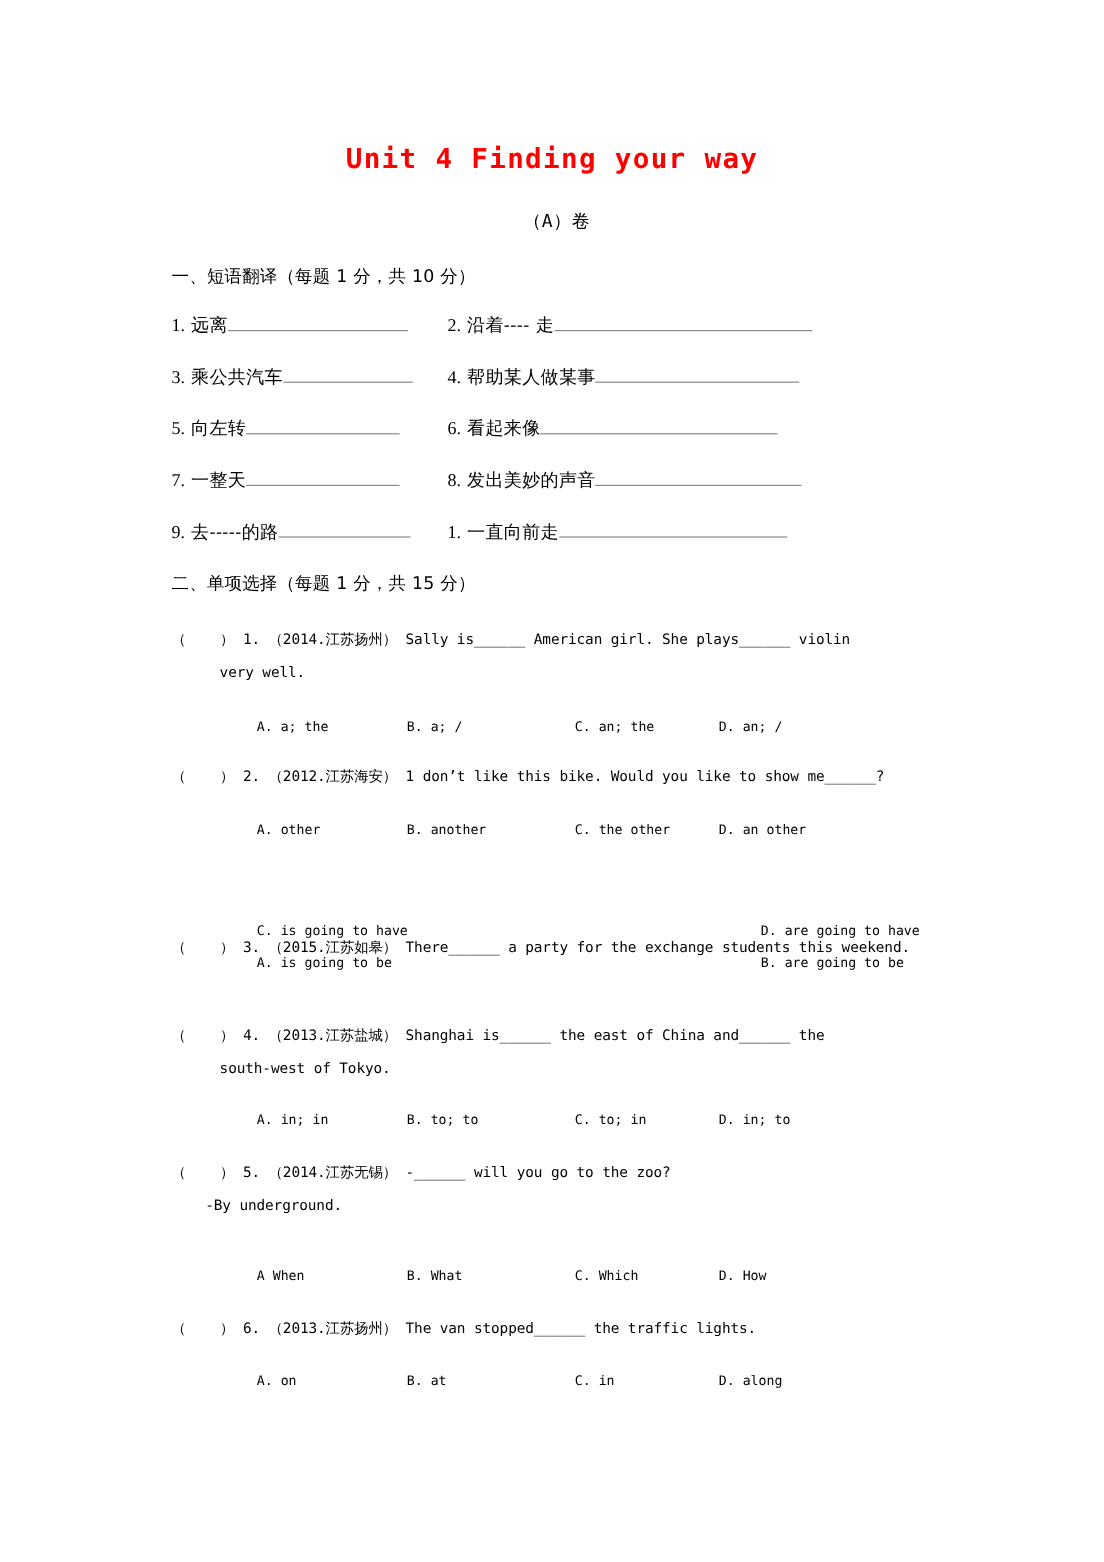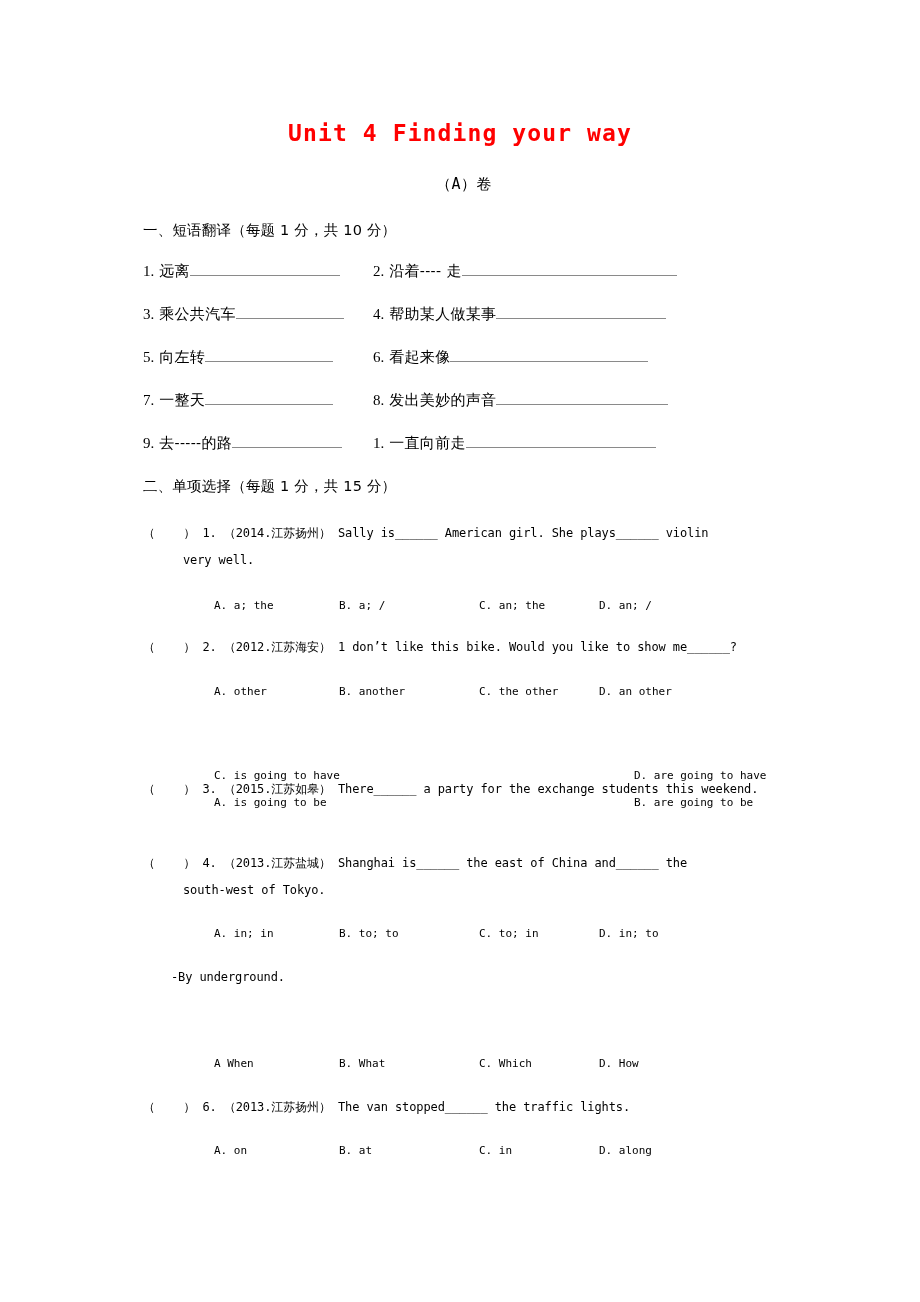--- a/index.html
+++ b/index.html
@@ -246,20 +246,21 @@
         <span class="opt-row"><span class="opt w-wide">A. is going to be</span><span class="opt">B. are going to be</span></span>
       </div>
       <div class="mc-question" style="top: 850px;">
         <span class="q-line1"><span>（    ）</span><span> 4. </span><span>（2013.江苏盐城）</span><span> Shanghai is______ the east of China and______ the</span></span>
         <span class="q-line2">south-west of Tokyo.</span>
       </div>
       <div class="mc-options" style="top: 920px;">
         <span class="opt-row"><span class="opt w-a">A. in; in</span><span class="opt w-b">B. to; to</span><span class="opt w-c">C. to; in</span><span class="opt w-d">D. in; to</span></span>
       </div>
       <div class="mc-question" style="top: 964px;">
+        <span class="q-line1"><span>（    ）</span><span> 5. </span><span>（2014.江苏无锡）</span><span> -______ will you go to the zoo?</span></span>
         <span class="q-answer-line">-By underground.</span>
       </div>
       <div class="mc-options" style="top: 1050px;">
         <span class="opt-row"><span class="opt w-a">A When</span><span class="opt w-b">B. What</span><span class="opt w-c">C. Which</span><span class="opt w-d">D. How</span></span>
       </div>
       <div class="mc-question" style="top: 1094px;">
         <span class="q-line1"><span>（    ）</span><span> 6. </span><span>（2013.江苏扬州）</span><span> The van stopped______ the traffic lights.</span></span>
       </div>
       <div class="mc-options" style="top: 1137px;">
         <span class="opt-row"><span class="opt w-a">A. on</span><span class="opt w-b">B. at</span><span class="opt w-c">C. in</span><span class="opt w-d">D. along</span></span>

